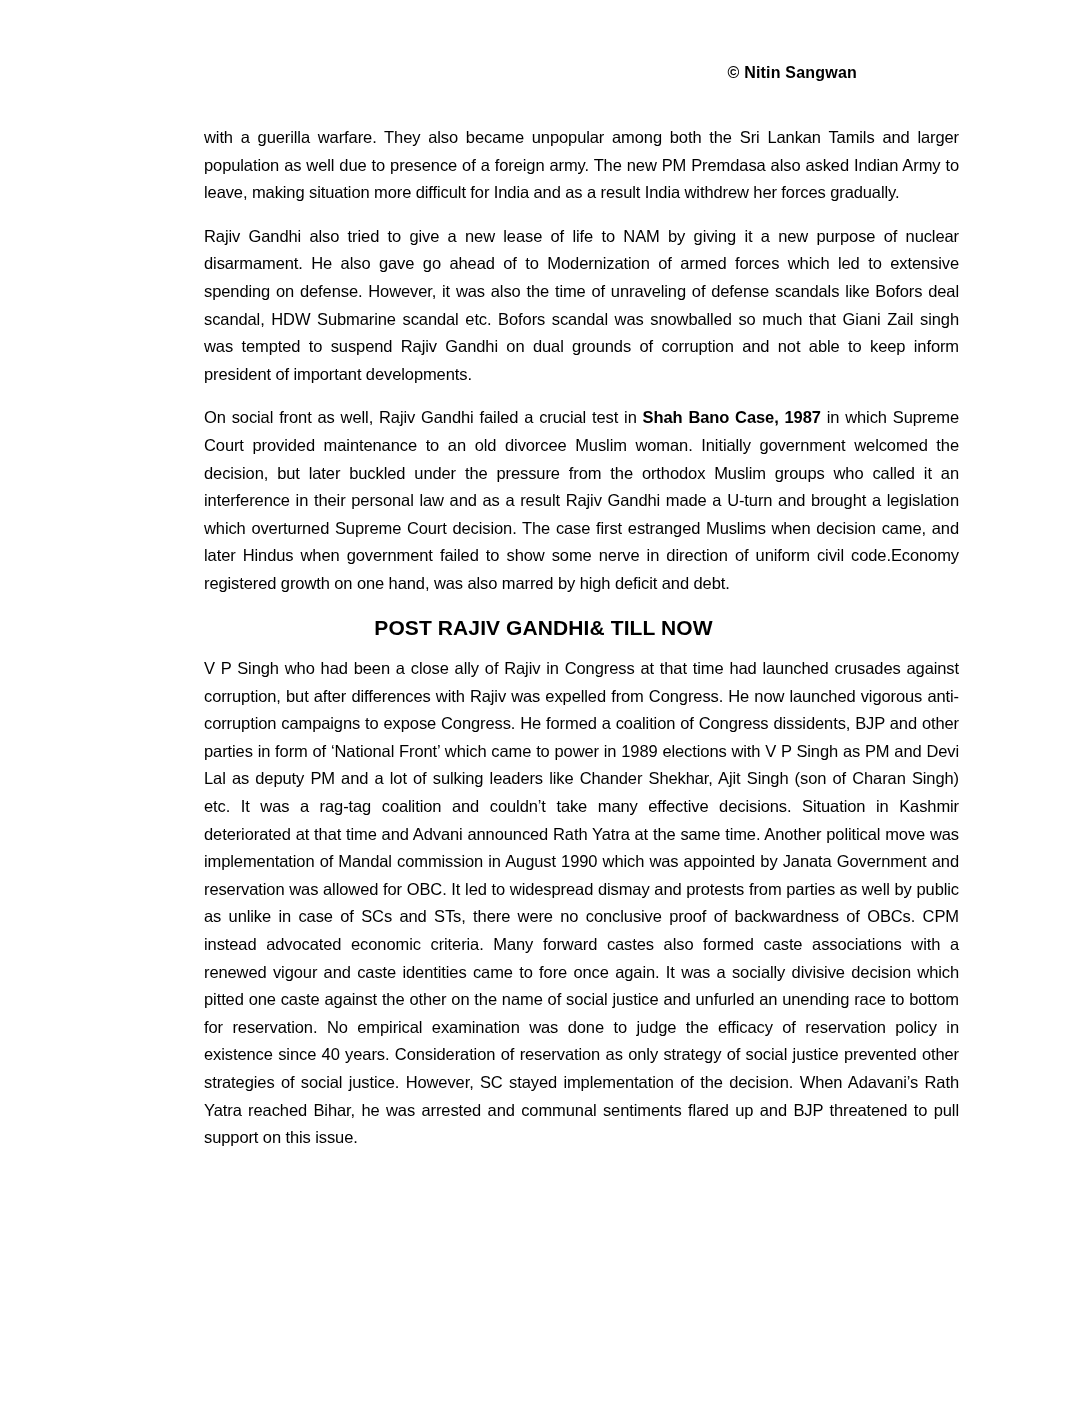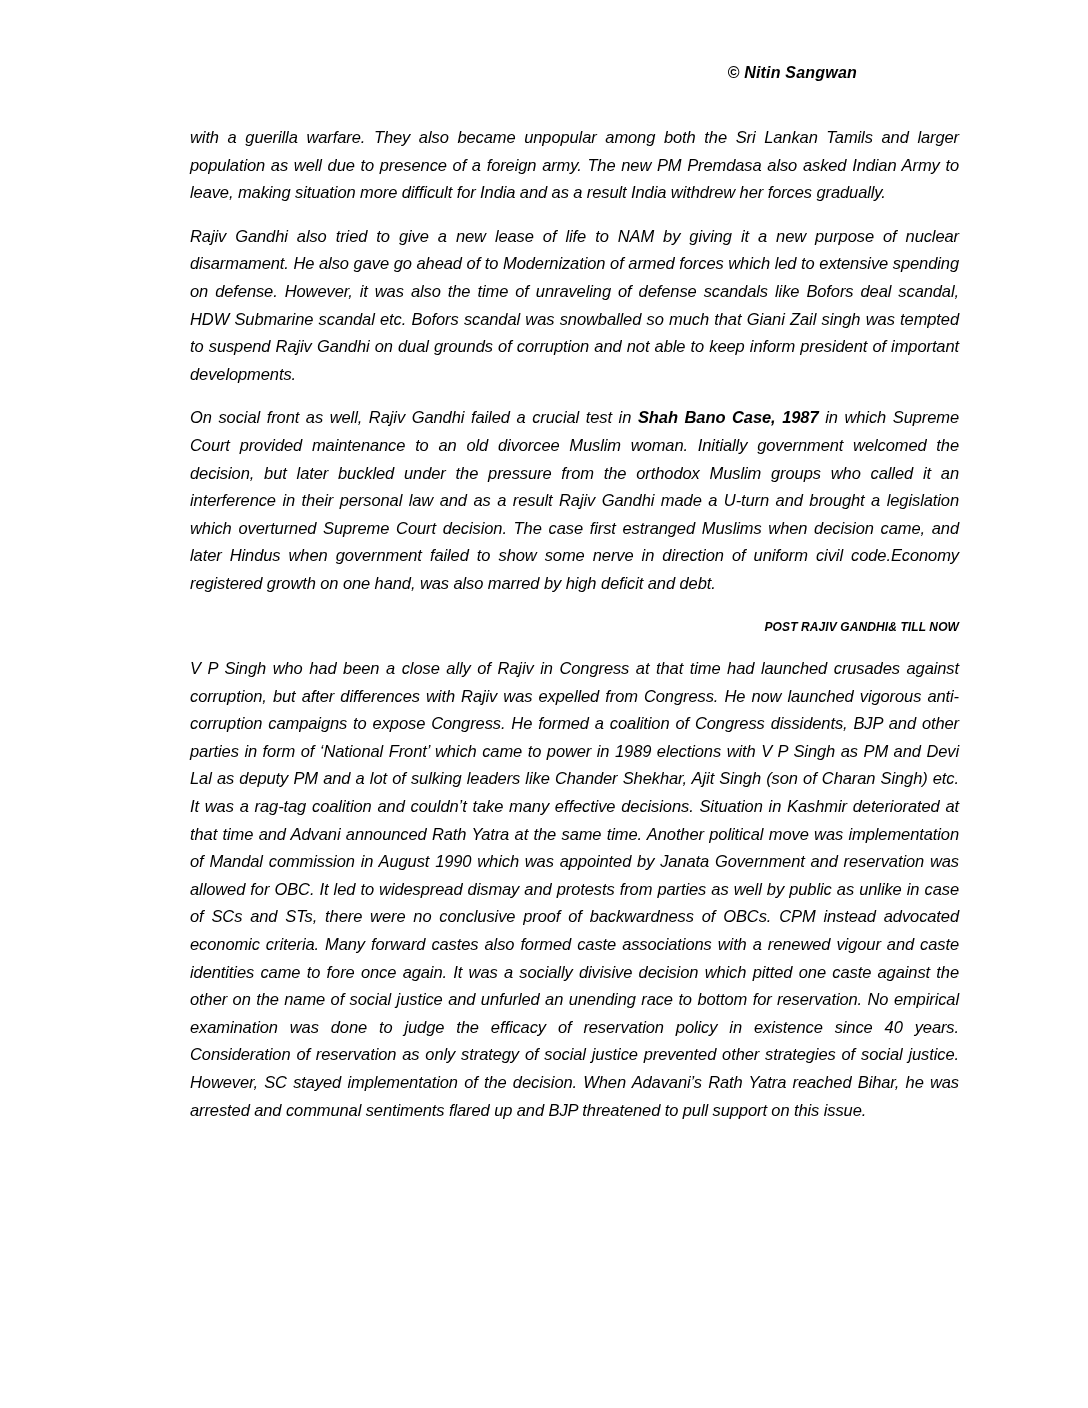--- a/index.html
+++ b/index.html
@@ -8,52 +8,51 @@
     background: #ffffff;
   }
   .page {
     position: relative;
     width: 985px;
     height: 1408px;
     background: #ffffff;
     font-family: "Liberation Sans", sans-serif;
     color: #000000;
     overflow: hidden;
-    font-style: italic;
   }
   .copyright {
     position: absolute;
     top: 64px;
     right: 128px;
     font-size: 16px;
     font-weight: bold;
     letter-spacing: 0.2px;
   }
   .content {
     position: absolute;
     left: 190px;
     top: 124px;
     width: 769px;
   }
   .content p {
-    margin: 0 0 16px 0;
+    margin: 0 0 16px 14px;
     font-size: 16.5px;
     line-height: 27.6px;
     text-align: justify;
     letter-spacing: -0.1px;
   }
   .content p.last {
     margin-bottom: 0;
   }
   .section-heading {
     margin: 14px 0 14px -62px;
-    font-size: 12px;
+    font-size: 21px;
     line-height: 27.6px;
     font-weight: bold;
-    text-align: right;
+    text-align: center;
     letter-spacing: 0.1px;
   }
   b, strong { font-weight: bold; }
 </style>
 </head>
 <body>
 
 <div class="page">
 
   <div class="copyright">© Nitin Sangwan</div>

